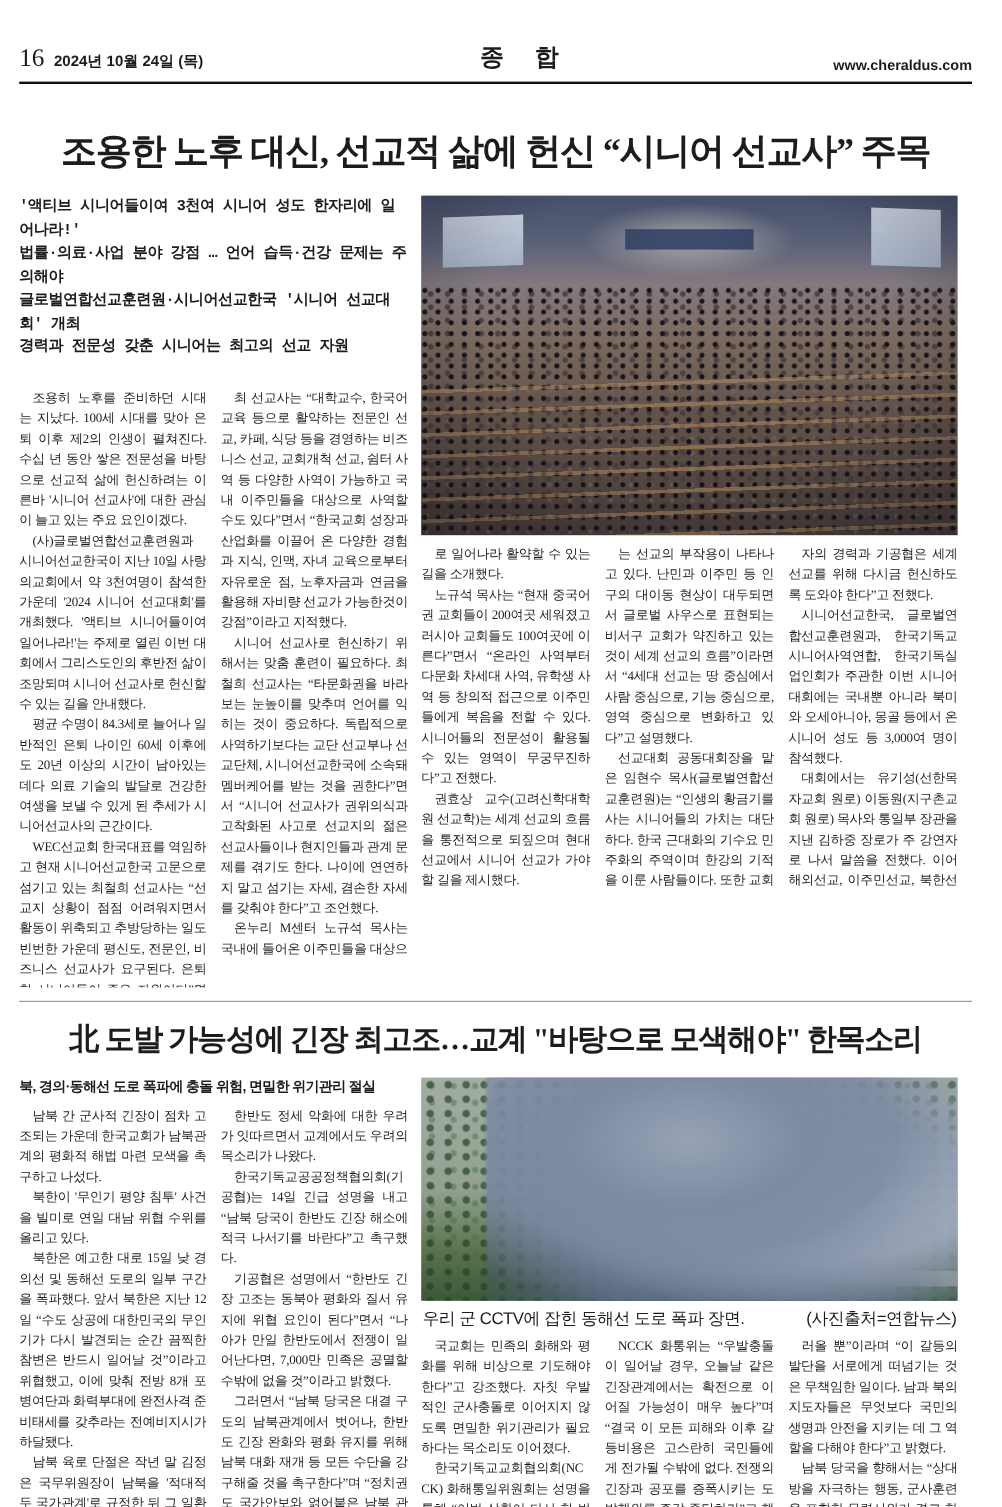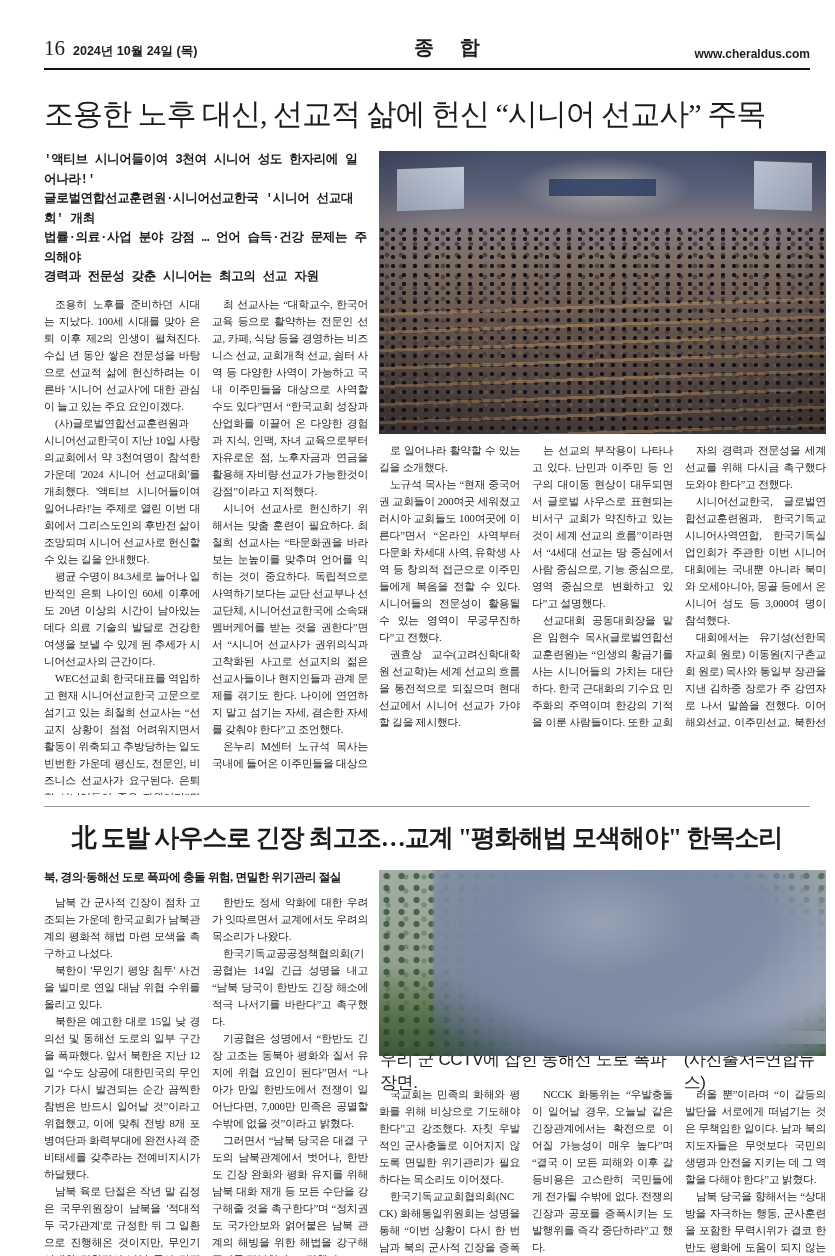--- a/index.html
+++ b/index.html
@@ -1,53 +1,53 @@
 <!DOCTYPE html>
 <html><head>
 <meta charset="utf-8">
 <style>
   * { margin:0; padding:0; box-sizing:border-box; }
   html,body { background:#e8e8e8; }
   .page {
     width:835px; height:1256px; margin:0 auto; background:#fff;
     position:relative; overflow:hidden; color:#1c1c1c;
     font-family:"Liberation Serif", serif;
-    padding:34px 25px 0 44px;
+    padding:34px 25px 0 16px;
   }
   
   .hdr { display:flex; align-items:flex-end; justify-content:space-between;
          border-bottom:2px solid #111; padding-bottom:7px; }
   .hdr-left { display:flex; align-items:baseline; gap:8px; }
   .page-num { font-size:21px; font-family:"Liberation Serif", serif; }
   .issue-date { font-size:12.5px; font-weight:bold; font-family:Liberation Sans, sans-serif; }
   .section-title { font-size:20px; font-weight:900; letter-spacing:10px;
                    font-family:"Liberation Sans", sans-serif; transform:translatex(6px); }
   .hdr-right { display:flex; align-items:baseline; gap:12px; }
   .website { font-size:12px; font-weight:bold; font-family:"Liberation Sans", sans-serif; }
   .masthead-logo { font-size:22px; font-weight:900; letter-spacing:-0.5px;
                    font-family:"Liberation Sans", sans-serif; }
   
-  .headline1 { text-align:left; font-size:30px; font-weight:normal; letter-spacing:-1px;
-               margin-top:24px; font-family:"Liberation Serif", serif; }
+  .headline1 { text-align:center; font-size:30px; font-weight:bold; letter-spacing:-1px;
+               margin-top:36px; font-family:"Liberation Serif", serif; }
   .headline2 { text-align:center; font-size:25px; font-weight:bold; letter-spacing:-1px;
                margin-top:14px; font-family:"Liberation Serif", serif; }
   
   .row { display:flex; gap:11px; margin-top:16px; }
   .left-col { width:324px; flex:none; }
   .right-col { width:447px; flex:none; }
   .lead { font-family:Liberation Mono, monospace; font-weight:bold;
           font-size:12.6px; line-height:19.5px; letter-spacing:-0.4px; }
   .lead-line { display:block; }
   .subhead { font-family:"Liberation Sans", sans-serif; font-weight:bold;
              font-size:11.6px; letter-spacing:-0.5px; white-space:nowrap; overflow:hidden; }
   .cols { display:flex; gap:12px; overflow:hidden; }
   .col { overflow:hidden; }
   .w156 { width:156px; flex:none; }
   .w141 { width:141px; flex:none; }
-  .h499 { height:499px; margin-top:8px; }
+  .h499 { height:499px; margin-top:24px; }
   .h285 { height:285px; margin-top:8px; }
   .h432 { height:432px; margin-top:9px; }
   .h238 { height:238px; margin-top:6px; }
   .body-p { font-size:10.8px; line-height:17px; text-align:justify;
             text-indent:11px; word-break:break-all; letter-spacing:-0.2px; }
   
   .divider { border:none; border-top:1px solid #9a9a9a; margin-top:11px; }
   
   .photo1 { position:relative; width:447px; height:283px; overflow:hidden;
     background:linear-gradient(180deg,#46506a 0%,#5a6178 14%,#847a80 26%,#7c6c62 40%,#64544b 62%,#473c38 100%); }
@@ -79,21 +79,21 @@
   .smoke { position:absolute; left:12%; right:-6%; top:-12%; bottom:-4%;
     background:
       radial-gradient(ellipse at 40% 35%, #97a2b4 0%, #7c8aa2 28%, rgba(124,138,162,.9) 48%, transparent 72%),
       radial-gradient(ellipse at 68% 55%, #b3bcca 0%, rgba(160,170,190,.9) 32%, transparent 62%),
       radial-gradient(ellipse at 52% 78%, #5a6882 0%, rgba(90,104,130,.85) 38%, transparent 68%),
       radial-gradient(ellipse at 25% 70%, rgba(70,84,110,.8) 0%, transparent 55%);
     filter:blur(1.5px); }
   .road { position:absolute; right:0; bottom:6%; width:22%; height:7%;
     background:linear-gradient(90deg, rgba(150,150,145,.0), rgba(165,165,158,.85)); }
   .caption-row { display:flex; justify-content:space-between; align-items:center;
-    font-family:"Liberation Sans", sans-serif; font-size:17px; letter-spacing:-0.4px;
+    font-family:"Liberation Sans", sans-serif; font-size:14px; letter-spacing:-0.4px;
     padding:6px 1px 0 1px; height:24px; }
 </style>
 </head>
 <body>
 
 <div class="page">
 
   <header class="hdr">
     <div class="hdr-left">
       <span class="page-num">16</span>
@@ -104,22 +104,22 @@
       <span class="website">www.cheraldus.com</span>
     </div>
   </header>
 
   <section class="article">
     <h1 class="headline1">조용한 노후 대신, 선교적 삶에 헌신 “시니어 선교사” 주목</h1>
     <div class="row">
       <div class="left-col">
         <div class="lead">
             <div class="lead-line">'액티브 시니어들이여 3천여 시니어 성도 한자리에 일어나라!'</div>
+            <div class="lead-line">법률·의료·사업 분야 강점 … 언어 습득·건강 문제는 주의해야</div>
             <div class="lead-line">글로벌연합선교훈련원·시니어선교한국 '시니어 선교대회' 개최</div>
-            <div class="lead-line">법률·의료·사업 분야 강점 … 언어 습득·건강 문제는 주의해야</div>
             <div class="lead-line">경력과 전문성 갖춘 시니어는 최고의 선교 자원</div>
           </div>
         <div class="cols h499">
           <div class="col w156">
               <p class="body-p">조용히 노후를 준비하던 시대는 지났다. 100세 시대를 맞아 은퇴 이후 제2의 인생이 펼쳐진다. 수십 년 동안 쌓은 전문성을 바탕으로 선교적 삶에 헌신하려는 이른바 '시니어 선교사'에 대한 관심이 늘고 있는 주요 요인이겠다.</p>
               <p class="body-p">(사)글로벌연합선교훈련원과 시니어선교한국이 지난 10일 사랑의교회에서 약 3천여명이 참석한 가운데 '2024 시니어 선교대회'를 개최했다. '액티브 시니어들이여 일어나라!'는 주제로 열린 이번 대회에서 그리스도인의 후반전 삶이 조망되며 시니어 선교사로 헌신할 수 있는 길을 안내했다.</p>
               <p class="body-p">평균 수명이 84.3세로 늘어나 일반적인 은퇴 나이인 60세 이후에도 20년 이상의 시간이 남아있는 데다 의료 기술의 발달로 건강한 여생을 보낼 수 있게 된 추세가 시니어선교사의 근간이다.</p>
               <p class="body-p">WEC선교회 한국대표를 역임하고 현재 시니어선교한국 고문으로 섬기고 있는 최철희 선교사는 “선교지 상황이 점점 어려워지면서 활동이 위축되고 추방당하는 일도 빈번한 가운데 평신도, 전문인, 비즈니스 선교사가 요구된다. 은퇴한 시니어들이 좋은 자원이다”면서 “현직에서 물러나기 전까지 쌓</p>
             </div>
           <div class="col w156">
@@ -143,33 +143,33 @@
           <div class="col w141">
               <p class="body-p">로 일어나라 활약할 수 있는 길을 소개했다.</p>
               <p class="body-p">노규석 목사는 “현재 중국어권 교회들이 200여곳 세워졌고 러시아 교회들도 100여곳에 이른다”면서 “온라인 사역부터 다문화 차세대 사역, 유학생 사역 등 창의적 접근으로 이주민들에게 복음을 전할 수 있다. 시니어들의 전문성이 활용될 수 있는 영역이 무궁무진하다”고 전했다.</p>
               <p class="body-p">권효상 교수(고려신학대학원 선교학)는 세계 선교의 흐름을 통전적으로 되짚으며 현대 선교에서 시니어 선교가 가야 할 길을 제시했다.</p>
             </div>
           <div class="col w141">
               <p class="body-p">는 선교의 부작용이 나타나고 있다. 난민과 이주민 등 인구의 대이동 현상이 대두되면서 글로벌 사우스로 표현되는 비서구 교회가 약진하고 있는 것이 세계 선교의 흐름”이라면서 “4세대 선교는 땅 중심에서 사람 중심으로, 기능 중심으로, 영역 중심으로 변화하고 있다”고 설명했다.</p>
               <p class="body-p">선교대회 공동대회장을 맡은 임현수 목사(글로벌연합선교훈련원)는 “인생의 황금기를 사는 시니어들의 가치는 대단하다. 한국 근대화의 기수요 민주화의 주역이며 한강의 기적을 이룬 사람들이다. 또한 교회개척과 부흥의 초고속 시대를 살아온 산 증인”이라면서 “하나님께서 예비해 놓으신 은퇴</p>
             </div>
           <div class="col w141">
-              <p class="body-p">자의 경력과 전문성을 세계 선교를 위해 다시금 촉구했다 도와야 한다”고 전했다.</p>
+              <p class="body-p">자의 경력과 기공협은 세계 선교를 위해 다시금 헌신하도록 도와야 한다”고 전했다.</p>
               <p class="body-p">시니어선교한국, 글로벌연합선교훈련원과, 한국기독교시니어사역연합, 한국기독실업인회가 주관한 이번 시니어대회에는 국내뿐 아니라 북미와 오세아니아, 몽골 등에서 온 시니어 성도 등 3,000여 명이 참석했다.</p>
               <p class="body-p">대회에서는 유기성(선한목자교회 원로) 이동원(지구촌교회 원로) 목사와 통일부 장관을 지낸 김하중 장로가 주 강연자로 나서 말씀을 전했다. 이어 해외선교, 이주민선교, 북한선교 등 분과별 강의가 열려 각자 관심사에 맞는 강의를 선택해 수강했다.</p>
             </div>
         </div>
       </div>
     </div>
   </section>
 
   <hr class="divider">
 
   <section class="article">
-    <h1 class="headline2">北 도발 사우스로 긴장 최고조…교계 "평화해법 모색해야" 한목소리</h1>
+    <h1 class="headline2">北 도발 가능성에 긴장 최고조…교계 "바탕으로 모색해야" 한목소리</h1>
     <div class="row">
       <div class="left-col">
         <div class="subhead">북, 경의·동해선 도로 폭파에 충돌 위험, 면밀한 위기관리 절실</div>
         <div class="cols h432">
           <div class="col w156">
               <p class="body-p">남북 간 군사적 긴장이 점차 고조되는 가운데 한국교회가 남북관계의 평화적 해법 마련 모색을 촉구하고 나섰다.</p>
               <p class="body-p">북한이 '무인기 평양 침투' 사건을 빌미로 연일 대남 위협 수위를 올리고 있다.</p>
               <p class="body-p">북한은 예고한 대로 15일 낮 경의선 및 동해선 도로의 일부 구간을 폭파했다. 앞서 북한은 지난 12일 “수도 상공에 대한민국의 무인기가 다시 발견되는 순간 끔찍한 참변은 반드시 일어날 것”이라고 위협했고, 이에 맞춰 전방 8개 포병여단과 화력부대에 완전사격 준비태세를 갖추라는 전예비지시가 하달됐다.</p>
               <p class="body-p">남북 육로 단절은 작년 말 김정은 국무위원장이 남북을 '적대적 두 국가관계'로 규정한 뒤 그 일환으로 진행해온 것이지만, 무인기 사태와 겹치면서 남북 군사 긴장을 더하는 요인이 되고 있다.</p>
             </div>

